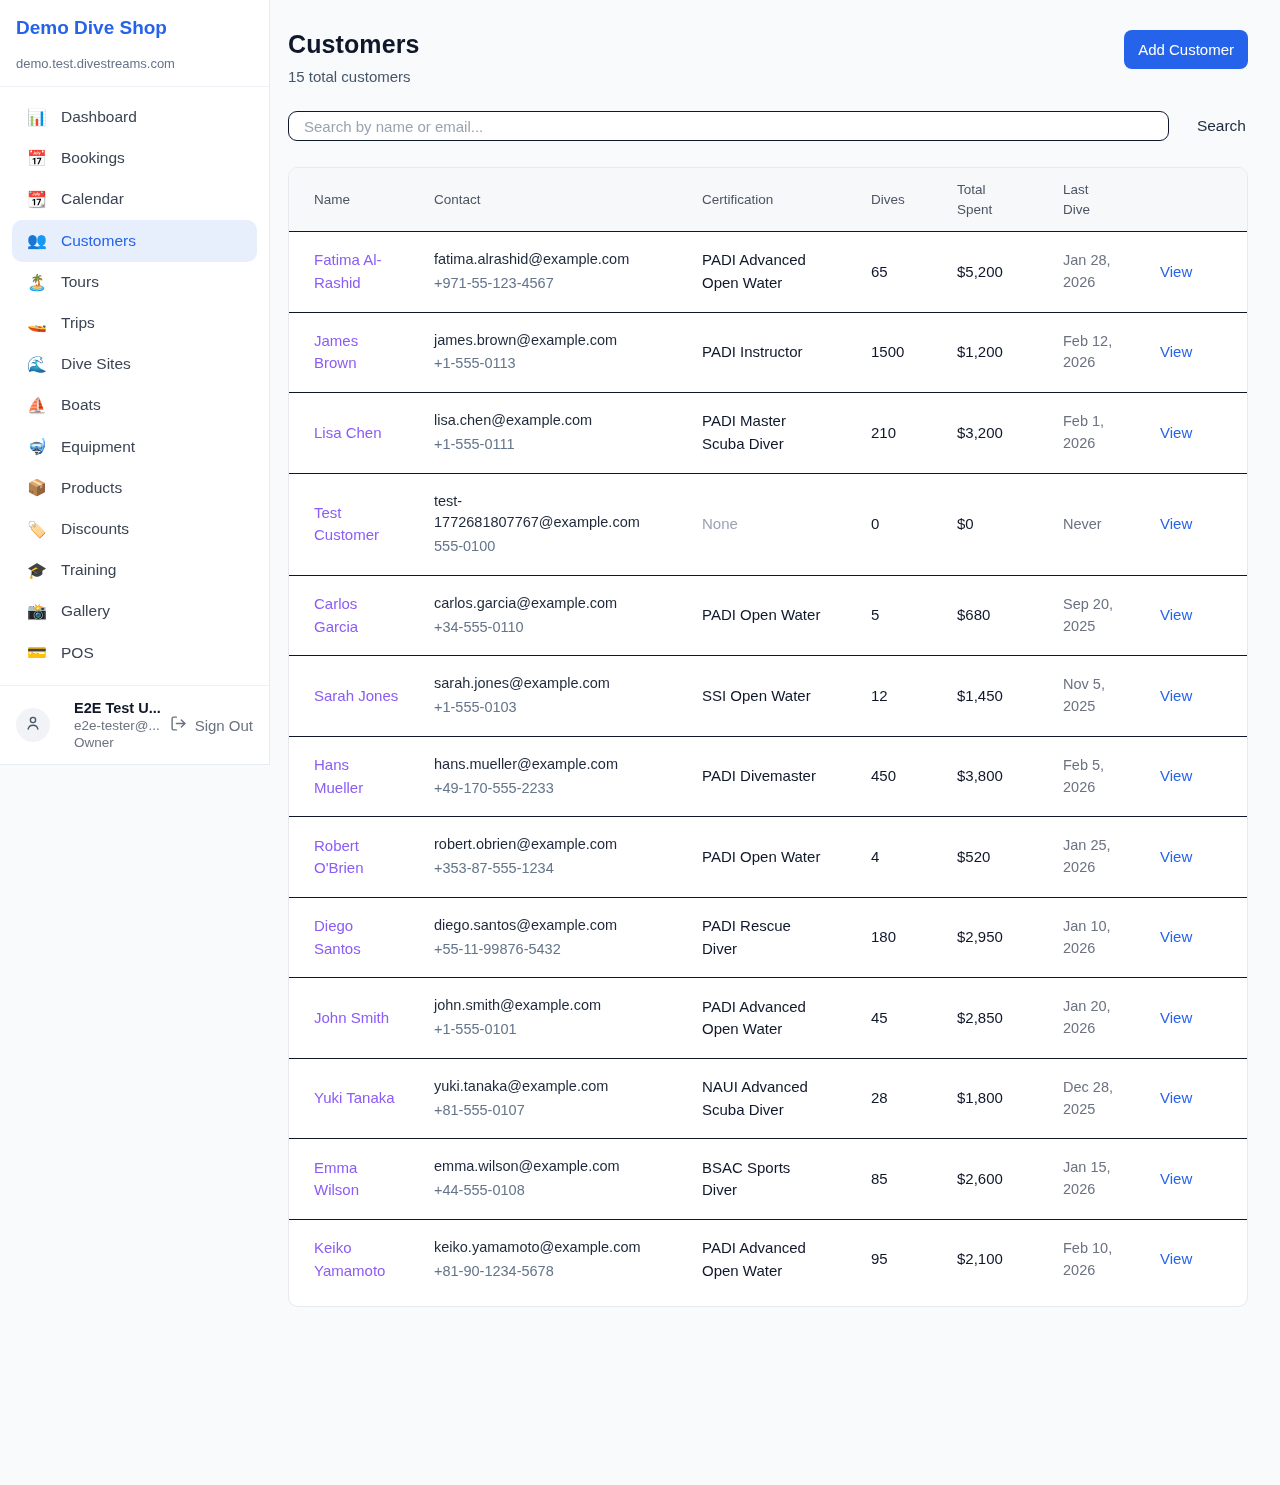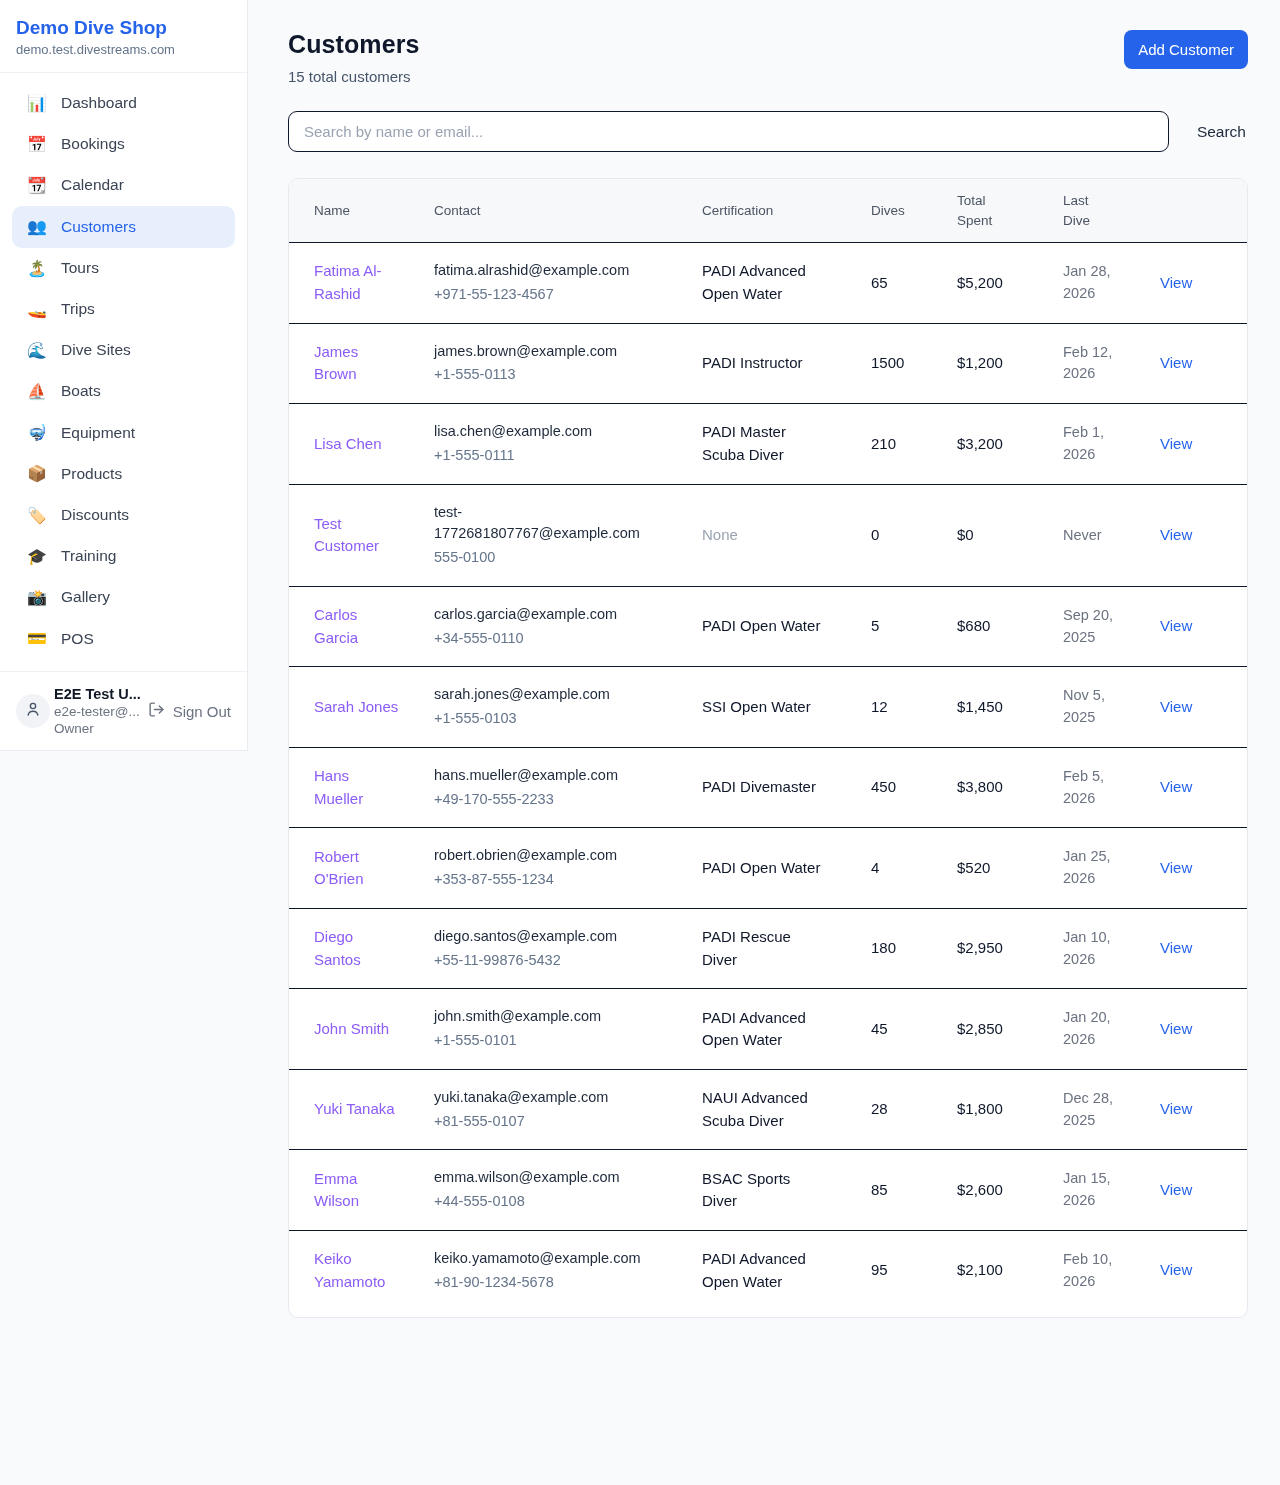--- a/index.html
+++ b/index.html
@@ -5,36 +5,36 @@
   * { box-sizing: border-box; }
   html,body { margin:0; padding:0; }
   body {
     width:1280px; height:1485px; position:relative;
     background:#f8fafc; color:#0f172a;
     font-family:"Liberation Sans", sans-serif;
     overflow:hidden;
   }
   
   .sidebar {
-    position:absolute; top:0; left:0; width:248px; background:#ffffff;
+    position:absolute; top:0; left:0; width:270px; background:#ffffff;
     border-right:1px solid #e8ebf0; border-bottom:1px solid #e8ebf0;
   }
   .brand { padding:17px 16px 15px 16px; border-bottom:1px solid #edf0f4; }
   .brand-name { color:#2563eb; font-size:19px; font-weight:bold; line-height:1.2; }
-  .brand-domain { color:#64748b; font-size:13px; margin-top:2px; }
+  .brand-domain { color:#64748b; font-size:13px; margin-top:16px; }
   .nav { list-style:none; margin:0; padding:10px 12px 12px 12px; }
   .nav-item {
     display:flex; align-items:center; gap:13px;
     padding:11px 14px; border-radius:10px; cursor:pointer;
     color:#3b4454; font-size:15.5px; line-height:1.2;
   }
   .nav-item.active { background:#e7effd; color:#2563eb; font-weight:500; }
   .nav-icon { width:22px; font-size:16px; text-align:center; flex:0 0 auto; font-style:normal; }
   .user-box {
-    border-top:1px solid #edf0f4; padding:14px 16px; display:flex; align-items:center; gap:4px;
+    border-top:1px solid #edf0f4; padding:14px 16px; display:flex; align-items:center; gap:24px;
   }
   .avatar {
     width:34px; height:34px; border-radius:50%; background:#f1f3f6;
     display:flex; align-items:center; justify-content:center; flex:0 0 auto;
   }
   .user-info { min-width:0; }
   .user-name { font-size:14.5px; font-weight:bold; color:#111827; white-space:nowrap; }
   .user-email, .user-role { font-size:13.5px; color:#6b7280; margin-top:2px; white-space:nowrap; }
   .signout {
     margin-left:auto; display:flex; align-items:center; gap:8px;
@@ -45,21 +45,21 @@
   .main { margin-left:256px; padding:30px 32px 0 32px; }
   .page-head { display:flex; align-items:flex-start; justify-content:space-between; }
   .page-title { font-size:25px; font-weight:800; color:#0f172a; margin:0; letter-spacing:0.1px; }
   .page-subtitle { color:#475569; font-size:15px; margin-top:9px; }
   .add-btn {
     background:#2563eb; color:#ffffff; border:none; border-radius:8px;
     padding:11px 14px; font-size:15px; font-weight:500; font-family:inherit; cursor:pointer;
   }
   .search-row { display:flex; align-items:center; gap:26px; margin-top:26px; }
   .search-input {
-    flex:1; height:41px; background:#ffffff; border:1px solid #0f172a; border-radius:9px;
+    flex:1; height:30px; background:#ffffff; border:1px solid #0f172a; border-radius:9px;
     padding:8px 15px; font-size:15px; color:#3b82f6; font-family:inherit; outline:none;
   }
   .search-input::placeholder { color:#9aa3b2; }
   .search-btn {
     background:none; border:none; color:#1e293b; font-size:15.5px;
     font-family:inherit; cursor:pointer; padding:0 2px;
   }
   
   .card {
     margin-top:26px; background:#ffffff; border:1px solid #e6e9ee; border-radius:10px;

